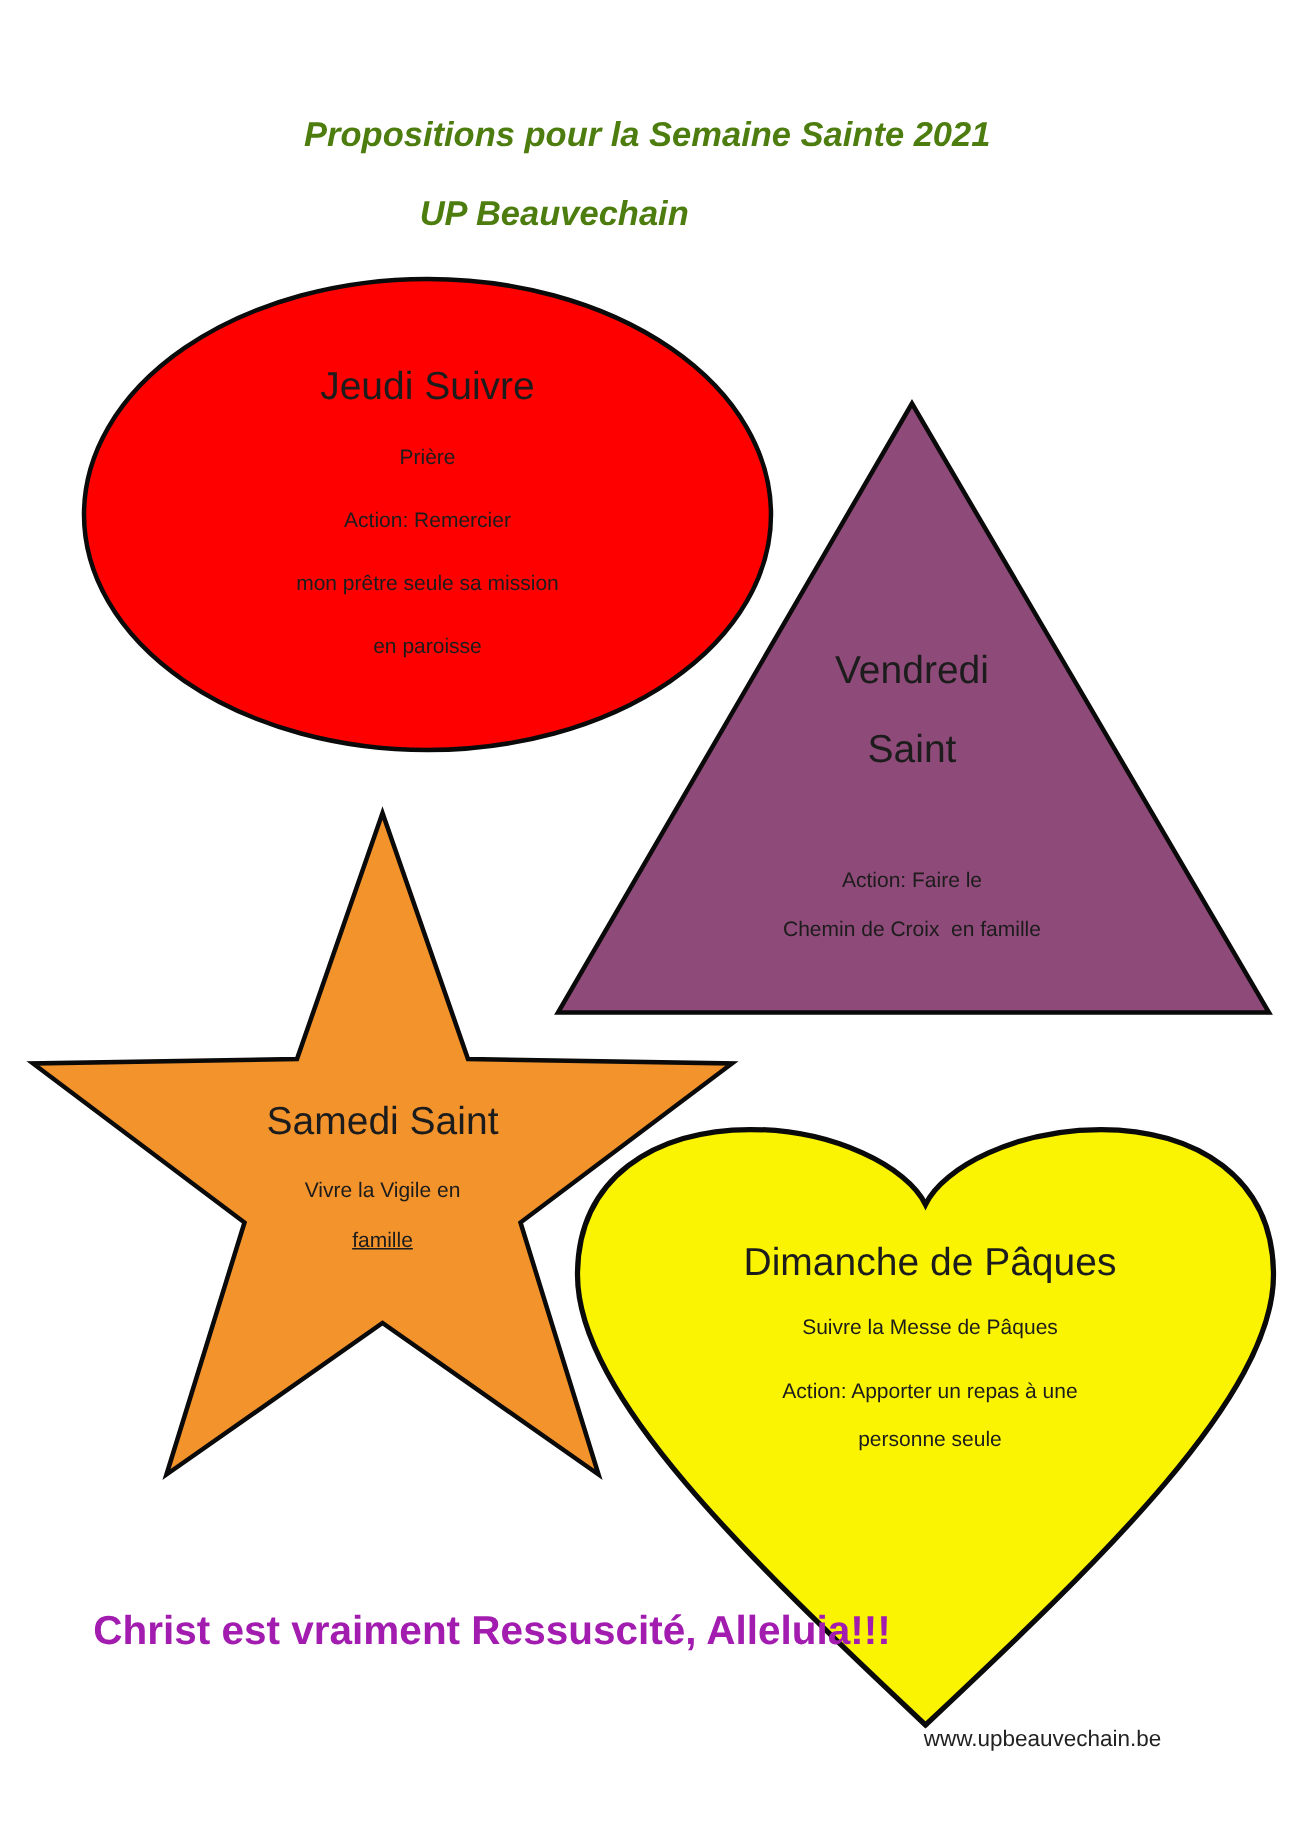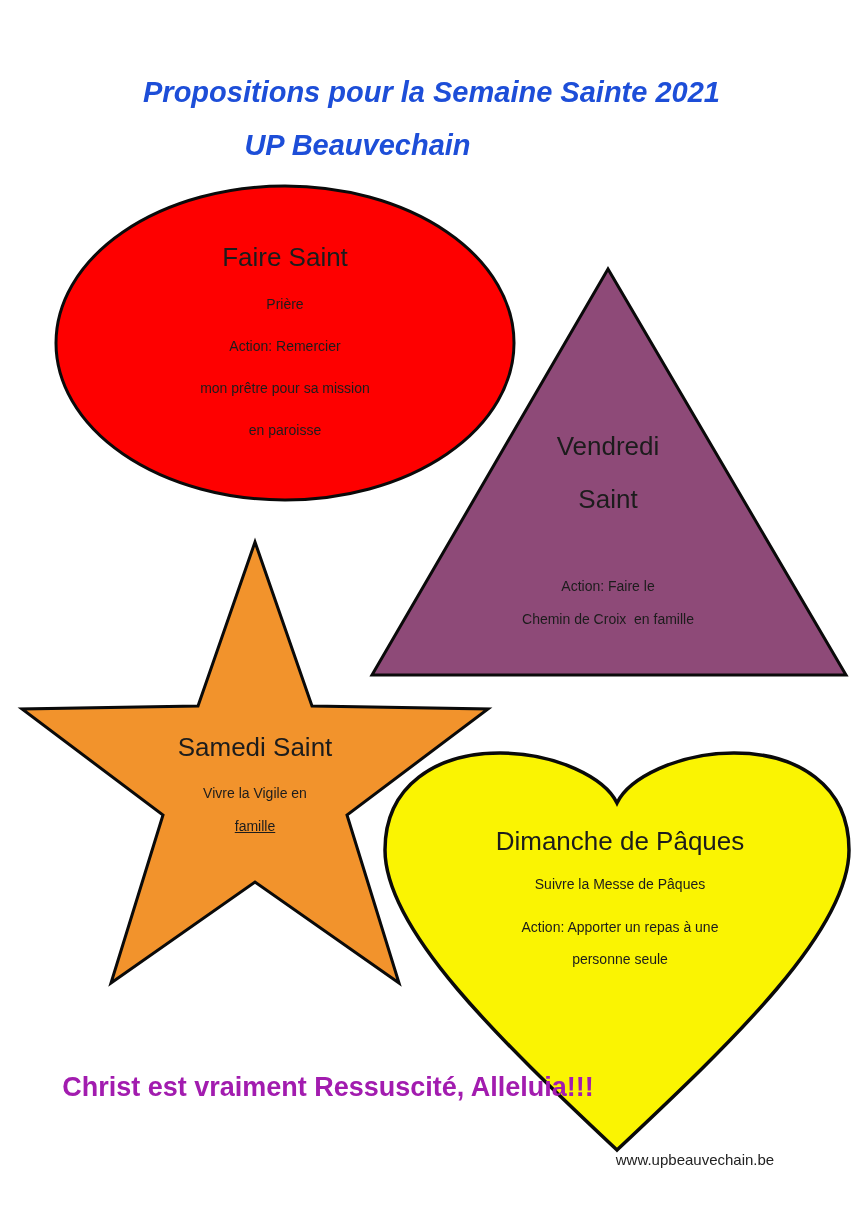--- a/index.html
+++ b/index.html
@@ -19,24 +19,24 @@
     z-index: 0;
   }
   .line {
     position: absolute;
     text-align: center;
     z-index: 1;
     color: #1c1c1c;
     white-space: pre;
   }
   .doc-title {
-    font-size: 29px;
+    font-size: 23px;
     font-weight: bold;
     font-style: italic;
-    color: #1d4ed8;
+    color: #4d7c0f;
   }
   .shape-heading { font-size: 26px; }
   .shape-body { font-size: 14px; }
   .footer-message {
     font-size: 27px;
     font-weight: bold;
   }
   .website { font-size: 15px; color: #222222; }
 </style>
 </head>
@@ -51,26 +51,26 @@
     <path d="M 617 1150
              C 500 1040, 385 930, 385 850
              C 385 785, 437 753, 500 753
              C 556 753, 605 778, 617 803
              C 629 778, 678 753, 734 753
              C 797 753, 849 785, 849 850
              C 849 930, 734 1040, 617 1150 Z" stroke="#0a0a0a" stroke-width="3.5" fill="#faf402"></path>
   </svg>
 
   <div class="line doc-title" style="left:0; top:76; width:863px; top:76px;">Propositions pour la Semaine Sainte 2021</div>
-  <div class="line doc-title" style="left:0; top:129px; width:715px;">UP Beauvechain</div>
+  <div class="line doc-title" style="left:12px; top:129px; width:715px;">UP Beauvechain</div>
 
-  <div class="line shape-heading" style="left:85px; top:242px; width:400px;">Faire Saint</div>
+  <div class="line shape-heading" style="left:85px; top:242px; width:400px;">Jeudi Suivre</div>
   <div class="line shape-body" style="left:85px; top:296px; width:400px;">Prière</div>
   <div class="line shape-body" style="left:85px; top:338px; width:400px;">Action: Remercier</div>
-  <div class="line shape-body" style="left:85px; top:380px; width:400px;">mon prêtre pour sa mission</div>
+  <div class="line shape-body" style="left:85px; top:380px; width:400px;">mon prêtre seule sa mission</div>
   <div class="line shape-body" style="left:85px; top:422px; width:400px;">en paroisse</div>
 
   <div class="line shape-heading" style="left:448px; top:431px; width:320px;">Vendredi</div>
   <div class="line shape-heading" style="left:448px; top:484px; width:320px;">Saint</div>
   <div class="line shape-body" style="left:448px; top:578px; width:320px;">Action: Faire le</div>
   <div class="line shape-body" style="left:448px; top:611px; width:320px;">Chemin de Croix  en famille</div>
 
   <div class="line shape-heading" style="left:55px; top:732px; width:400px;">Samedi Saint</div>
   <div class="line shape-body" style="left:55px; top:785px; width:400px;">Vivre la Vigile en</div>
   <div class="line shape-body" style="left:55px; top:818px; width:400px;text-decoration:underline;">famille</div>

